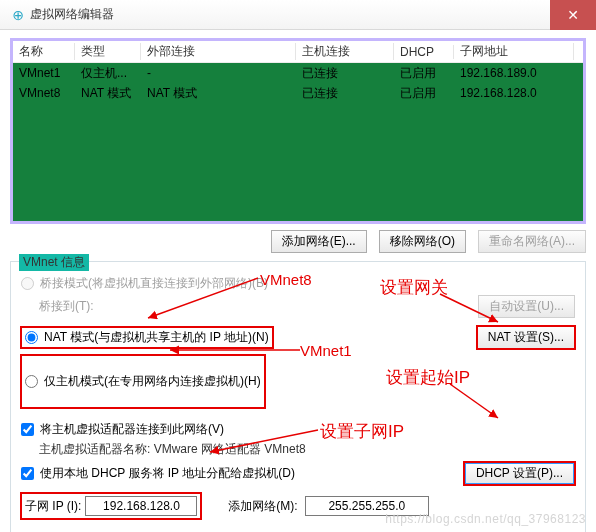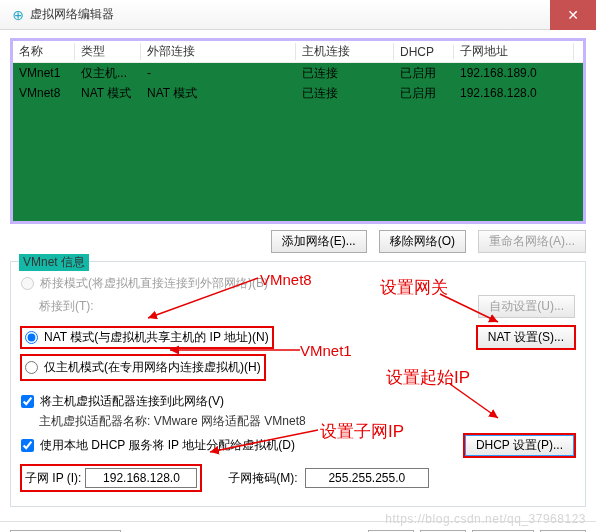--- a/index.html
+++ b/index.html
@@ -96,21 +96,21 @@
     </div>
 
     <div class="row-justify" style="margin-top:6px">
       <label class="opt redbox" style="padding:2px 4px">
         <input type="radio" name="mode" checked="" style="">
         <span>NAT 模式(与虚拟机共享主机的 IP 地址)(N)</span>
       </label>
       <span class="btn redbox">NAT 设置(S)...</span>
     </div>
 
-    <label class="opt redbox" style="padding:4px 4px;margin-top:4px;display:inline-flex">
+    <label class="opt redbox" style="padding:18px 4px;margin-top:4px;display:inline-flex">
       <input type="radio" name="mode" style="">
       <span>仅主机模式(在专用网络内连接虚拟机)(H)</span>
     </label>
 
     <label class="opt" style="margin-top:10px">
       <input type="checkbox" checked="" style="">
       <span>将主机虚拟适配器连接到此网络(V)</span>
     </label>
     <div class="sub-label">主机虚拟适配器名称: VMware 网络适配器 VMnet8</div>
 
@@ -120,21 +120,21 @@
         <span>使用本地 DHCP 服务将 IP 地址分配给虚拟机(D)</span>
       </label>
       <span class="btn blue redbox">DHCP 设置(P)...</span>
     </div>
 
     <div class="opt redbox" style="padding:3px 4px;margin-top:8px;display:inline-flex;">
       <span>子网 IP (I):</span>
       <input class="inline-input" style="width: 112px;" value="192.168.128.0">
     </div>
     <span style="display:inline-block;width:20px"></span>
-    <span>子网掩码(M):</span>
+    <span>添加网络(M):</span>
     <input class="inline-input" style="width: 124px; margin-left: 4px;" value="255.255.255.0">
   </div>
 </div>
 
 <div class="footer">
   <span class="btn left">还原默认设置(R)</span>
   <span class="btn">确定</span>
   <span class="btn">取消</span>
   <span class="btn">应用(A)</span>
   <span class="btn">帮助</span>

